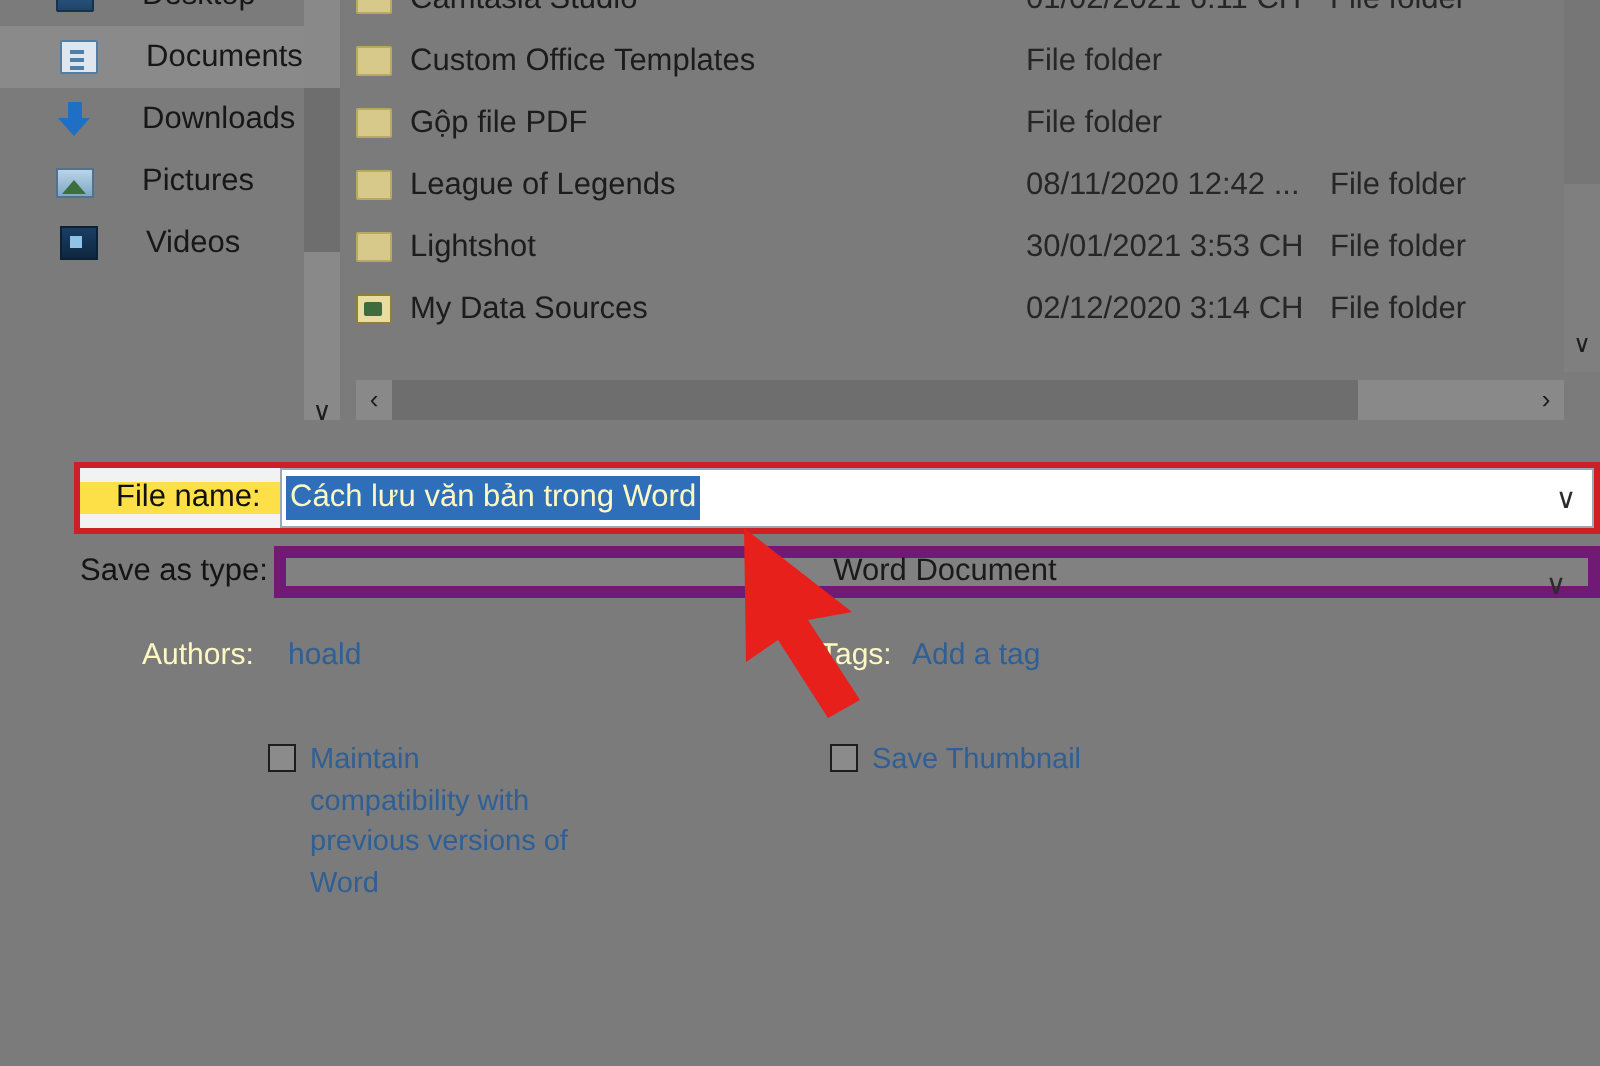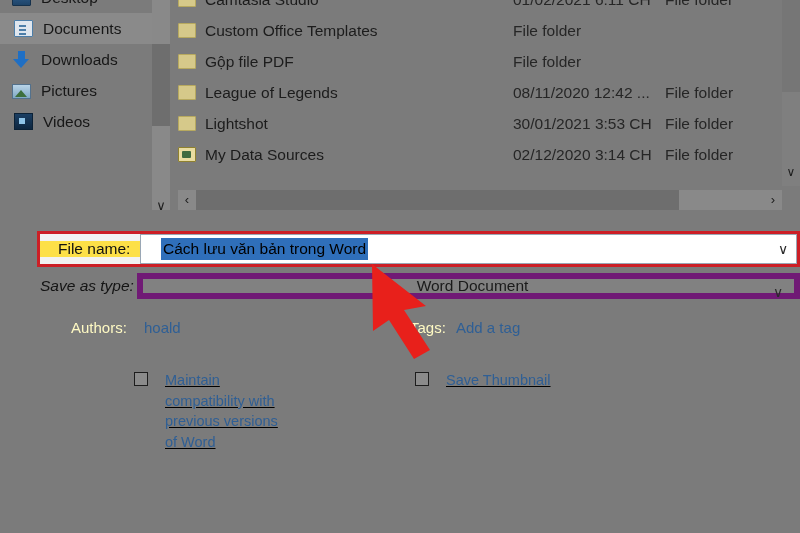--- a/index.html
+++ b/index.html
@@ -17,21 +17,21 @@
     background: #7b7b7b;
   }
 
   
   #nav-pane {
     position: absolute; left: 0; top: 0; width: 152px; height: 210px;
     overflow: hidden;
   }
   .nav-item {
     height: 31px; display: flex; align-items: center;
-    padding-left: 12px; gap: 10px;
+    padding-left: 28px; gap: 24px;
     color: #171717; font-size: 15.5px; white-space: nowrap;
   }
   .nav-item.selected { background: #8a8a8a; }
   .nav-ico { width: 19px; height: 19px; flex: 0 0 19px; position: relative; }
   .nav-label { line-height: 1; }
 
   
   .ic-desktop { background: linear-gradient(#2e5d8c,#1f4468); border-radius:1px;
                 border: 1px solid #15314c; height: 13px; margin-top: 3px; }
   .ic-docs { background: #dfe6ee; border: 1.5px solid #4d7ea8; border-radius: 1px;
@@ -123,52 +123,52 @@
   }
   #filename-label {
     width: 100px; padding-left: 18px; font-size: 15.5px; color: #111;
     background: #fde047; line-height: 1;
   }
   #filename-input {
     flex: 1; height: 30px; background: #ffffff; border: 1px solid #9aa7b5;
     display: flex; align-items: center; position: relative;
   }
   #filename-text {
-    background: #2f6fba; color: #000000; font-size: 15.5px;
-    padding: 1px 2px; margin-left: 20px; line-height: 1.25; white-space: nowrap;
+    background: #2f6fba; color: #fef9c3; font-size: 15.5px;
+    padding: 1px 2px; margin-left: 2px; line-height: 1.25; white-space: nowrap;
   }
   #filename-caret { position: absolute; right: 0; top: 0; width: 26px; height: 28px;
     display: flex; align-items: center; justify-content: center;
     color: #2b2b2b; font-size: 14px; }
 
   
   #savetype-row {
     position: absolute; left: 40px; top: 273px; width: 760px; height: 26px;
     display: flex; align-items: center;
   }
-  #savetype-label { width: 97px; font-size: 15.5px; color: #141414; font-style: italic; }
+  #savetype-label { width: 97px; font-size: 15.5px; color: #141414; }
   #savetype-combo {
     flex: 1; height: 26px; background: #818181; border: 6px solid #701a75;
     display: flex; align-items: center; padding-left: 8px;
     font-size: 15.5px; color: #1a1a1a; position: relative; justify-content: center;
   }
   #savetype-caret { position: absolute; right: 4px; top: 0; height: 26px; width: 24px;
     display:flex; align-items:center; justify-content:center; color:#2b2b2b; font-size:14px; }
 
   
   #meta-row { position: absolute; left: 0; top: 315px; width: 800px; height: 26px; }
   .meta-label { position: absolute; font-size: 15px; color: #fef9c3; }
   .meta-value { position: absolute; font-size: 15px; color: #2f5f95; }
   #authors-label { left: 71px; top: 4px; }
   #authors-value { left: 144px; top: 4px; }
   #tags-label { left: 410px; top: 4px; }
   #tags-value { left: 456px; top: 4px; }
 
   
-  .cbox-group { position: absolute; display: flex; align-items: flex-start; gap: 17px; text-decoration: underline; }
+  .cbox-group { position: absolute; display: flex; align-items: flex-start; gap: 7px; }
   #cb-maintain { left: 134px; top: 370px; width: 150px; }
   #cb-thumb { left: 415px; top: 370px; width: 200px; }
   .cbox { width: 14px; height: 14px; background: #8b8b8b; border: 1.6px solid #1d1d1d;
           flex: 0 0 14px; margin-top: 2px; }
   .cbox-label { font-size: 14.5px; color: #2f5f95; line-height: 1.42; }
 
   
   #bottom-bar { position: absolute; left: 0; top: 482px; width: 800px; height: 51px;
                 background: #7b7b7b; }
 

